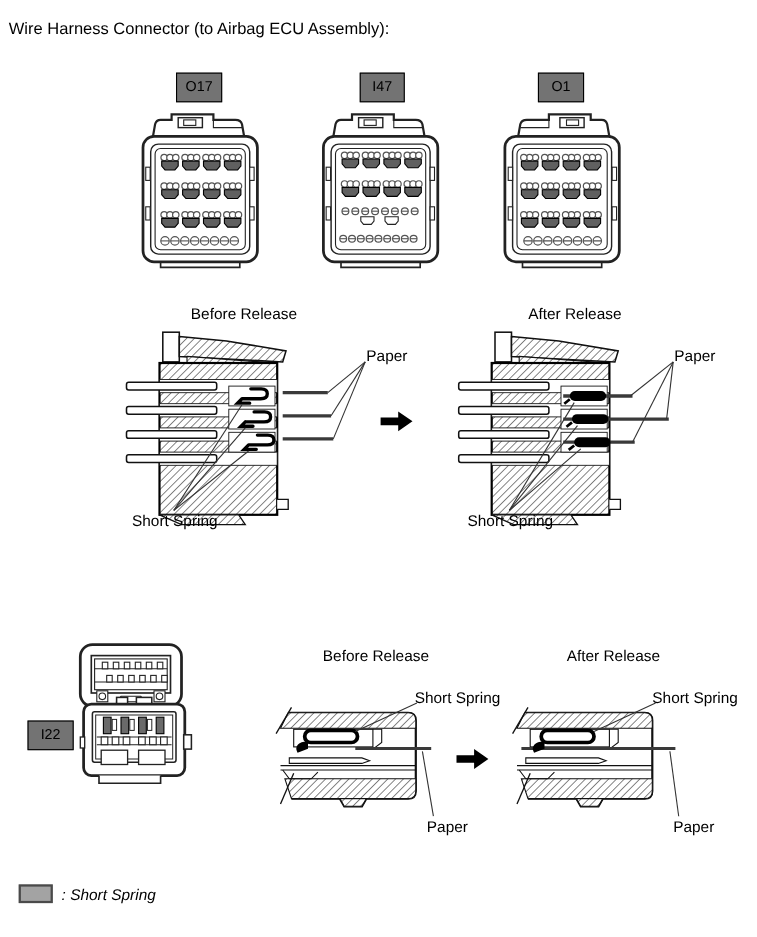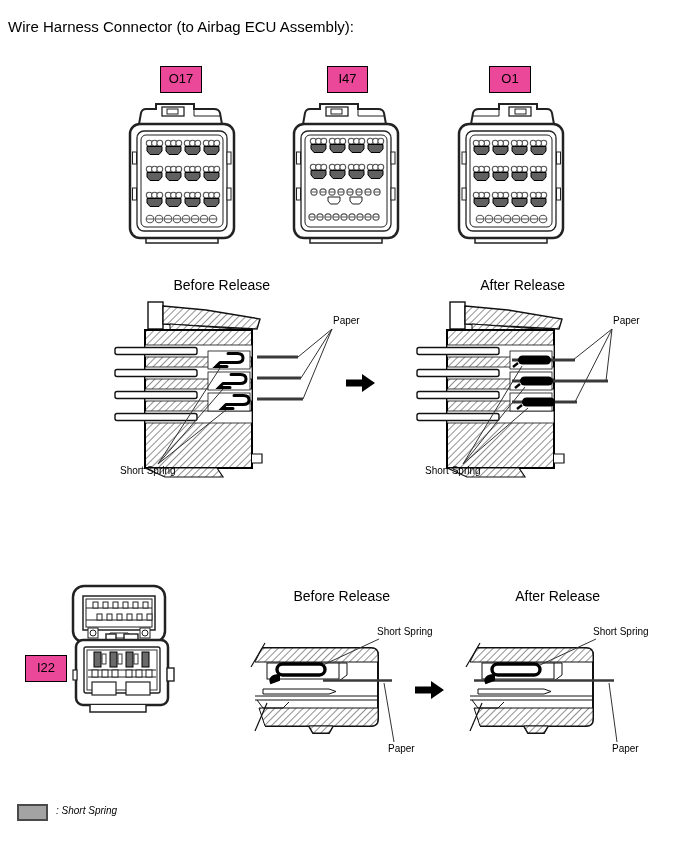--- a/index.html
+++ b/index.html
@@ -1,22 +1,22 @@
 <!DOCTYPE html>
 <html><head>
 <meta charset="utf-8">
 <style>
   html,body{margin:0;padding:0;background:#fff;}
   .page{position:relative;width:688px;height:852px;background:#fff;overflow:hidden;
         font-family:"Liberation Sans",sans-serif;color:#000;}
   .abs{position:absolute;}
   .title{font-size:15px;white-space:nowrap;}
   .stage{font-size:14px;width:130px;text-align:right;white-space:nowrap;}
-  .part{font-size:10px;white-space:nowrap;}
-  .conn-label{border:1px solid #000;background:#ec4899;text-align:center;
+  .part{font-size:14px;white-space:nowrap;}
+  .conn-label{border:1px solid #000;background:#737373;text-align:center;
               font-size:13px;line-height:23px;}
   .legend-swatch{width:27px;height:13px;background:#a3a3a3;border:2px solid #4a4a4a;}
   svg.diag{position:absolute;overflow:visible;}
 </style>
 </head>
 <body>
 
 <div class="page">
 
   <svg width="0" height="0" style="position:absolute" aria-hidden="true">

